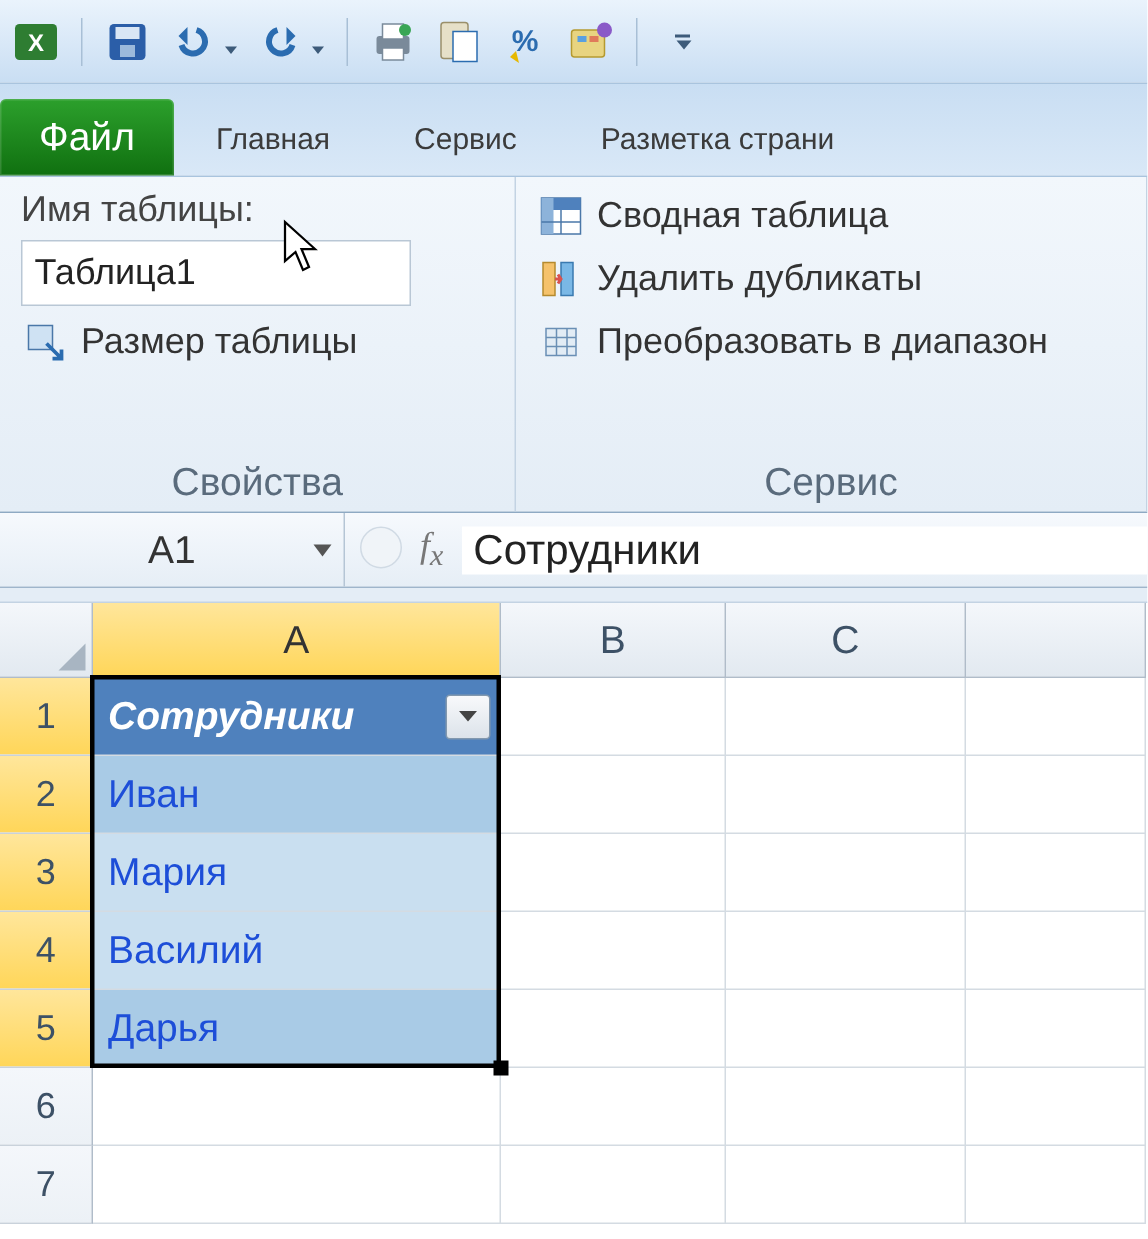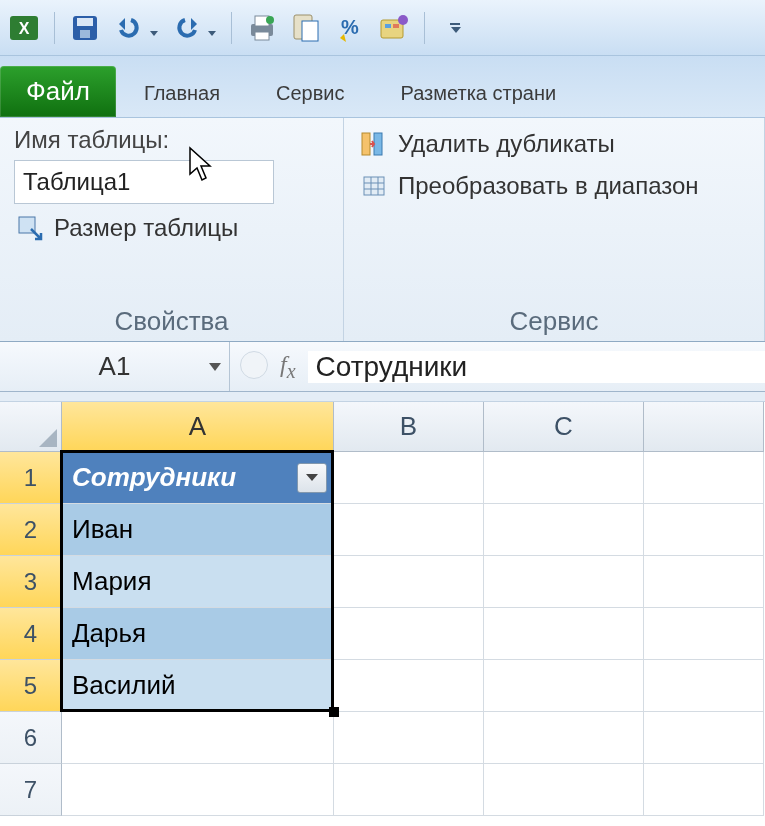--- a/index.html
+++ b/index.html
@@ -268,21 +268,21 @@
   .rowhead.active {
     background: linear-gradient(to bottom,#ffe69b,#ffd659);
   }
   .cells { flex:1; position:relative; }
   .row { display:flex; height:52px; }
   .cell {
     border-right: 1px solid #d4dbe2;
     border-bottom: 1px solid #d4dbe2;
     padding: 6px 10px;
     font-size: 26px;
-    color:#000000;
+    color:#1d4ed8;
     display:flex; align-items:center;
     background:#fff;
   }
   .cell.tbl-even { background:#c9dff0; }
   .cell.tbl-odd  { background:#a9cbe6; }
   .cell.tbl-header {
     background:#4f81bd;
     color:#fff;
     font-style: italic;
     font-weight:bold;
@@ -408,20 +408,32 @@
     </div>
     <div class="group-label">Свойства</div>
 
     <svg class="cursor" viewBox="0 0 28 36">
       <path d="M2 2 L2 28 L9 22 L14 34 L18 32 L13 20 L22 20 Z" fill="#fff" stroke="#000" stroke-width="1.5"></path>
     </svg>
   </div>
 
   <div class="ribbon-group" style="flex:1">
     <div class="group-body">
+      <div class="ribbon-btn">
+        <span class="ribbon-icon">
+          <svg width="28" height="26" viewBox="0 0 28 26">
+              <rect x="1" y="1" width="26" height="24" fill="#fff" stroke="#4a77a8"></rect>
+              <rect x="1" y="1" width="26" height="8" fill="#4f81bd"></rect>
+              <rect x="1" y="1" width="8" height="24" fill="#8db3da"></rect>
+              <line x1="14" y1="9" x2="14" y2="25" stroke="#4a77a8"></line>
+              <line x1="1" y1="17" x2="27" y2="17" stroke="#4a77a8"></line>
+            </svg>
+        </span>
+        <span>Сводная таблица</span>
+      </div>
       <div class="ribbon-btn">
         <span class="ribbon-icon">
           <svg width="28" height="26" viewBox="0 0 28 26">
               <rect x="2" y="2" width="8" height="22" fill="#f5c26b" stroke="#b58a2e"></rect>
               <rect x="14" y="2" width="8" height="22" fill="#7ab8e6" stroke="#3a7ab0"></rect>
               <path d="M10 13 L14 13 M12 10 L14 13 L12 16" fill="none" stroke="#d9534f" stroke-width="2"></path>
             </svg>
         </span>
         <span>Удалить дубликаты</span>
       </div>
@@ -491,27 +503,27 @@
       <div class="cell" style="width:160px"></div>
       <div class="cell" style="width:120px"></div>
     </div>
     <div class="row">
       <div class="cell tbl-even" style="width:272px">Мария</div>
       <div class="cell" style="width:150px"></div>
       <div class="cell" style="width:160px"></div>
       <div class="cell" style="width:120px"></div>
     </div>
     <div class="row">
+      <div class="cell tbl-even" style="width:272px">Василий</div>
+      <div class="cell" style="width:150px"></div>
+      <div class="cell" style="width:160px"></div>
+      <div class="cell" style="width:120px"></div>
+    </div>
+    <div class="row">
       <div class="cell tbl-odd" style="width:272px">Дарья</div>
-      <div class="cell" style="width:150px"></div>
-      <div class="cell" style="width:160px"></div>
-      <div class="cell" style="width:120px"></div>
-    </div>
-    <div class="row">
-      <div class="cell tbl-even" style="width:272px">Василий</div>
       <div class="cell" style="width:150px"></div>
       <div class="cell" style="width:160px"></div>
       <div class="cell" style="width:120px"></div>
     </div>
     <div class="row">
       <div class="cell" style="width:272px"></div>
       <div class="cell" style="width:150px"></div>
       <div class="cell" style="width:160px"></div>
       <div class="cell" style="width:120px"></div>
     </div>

